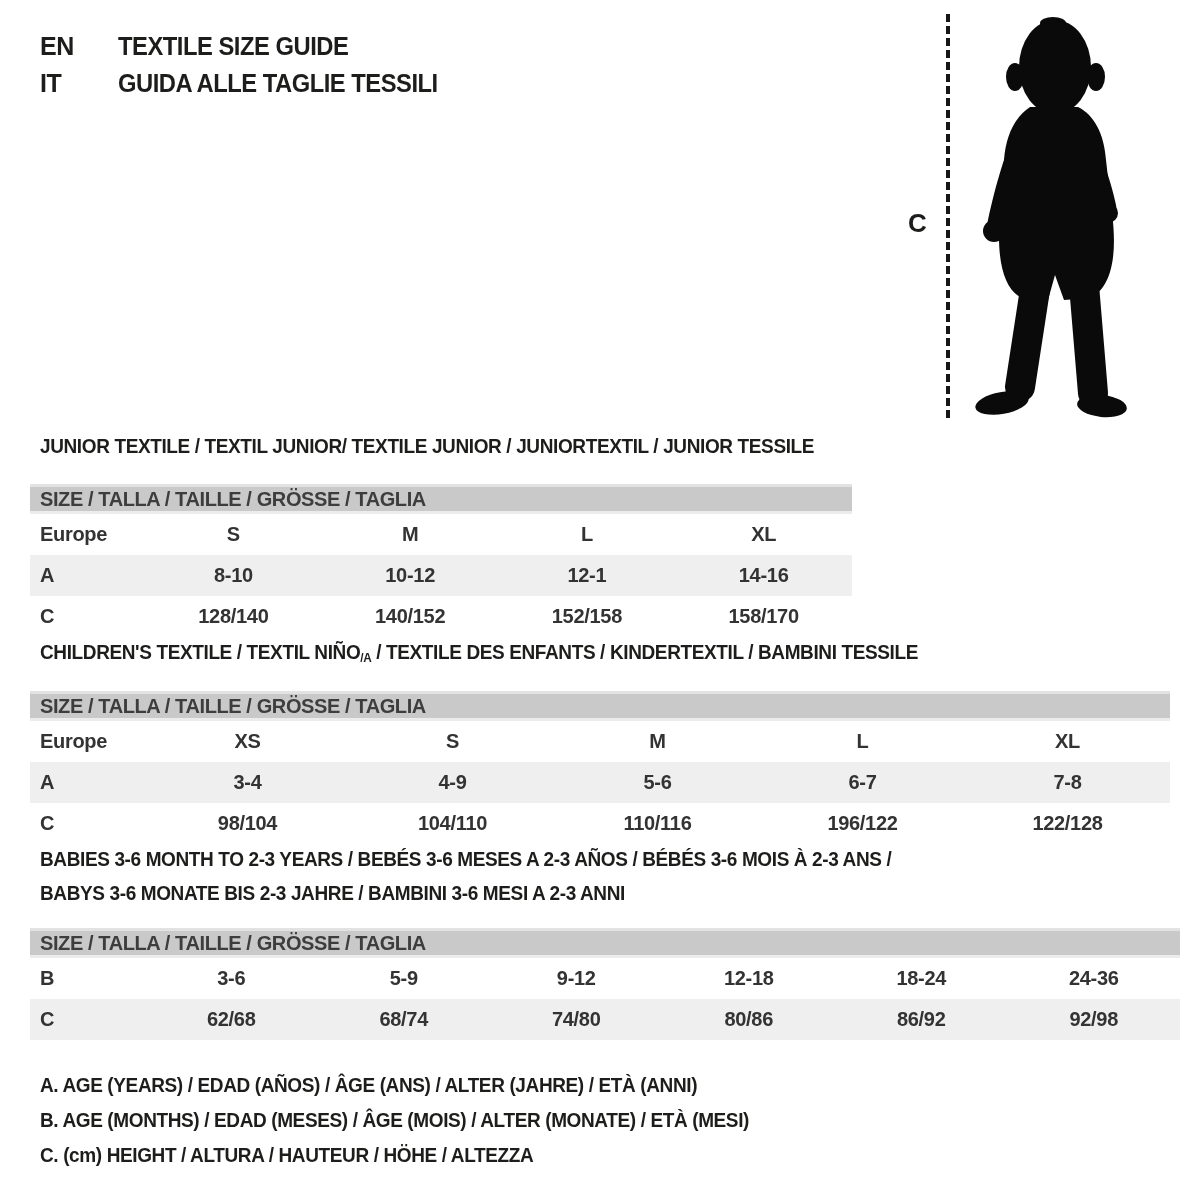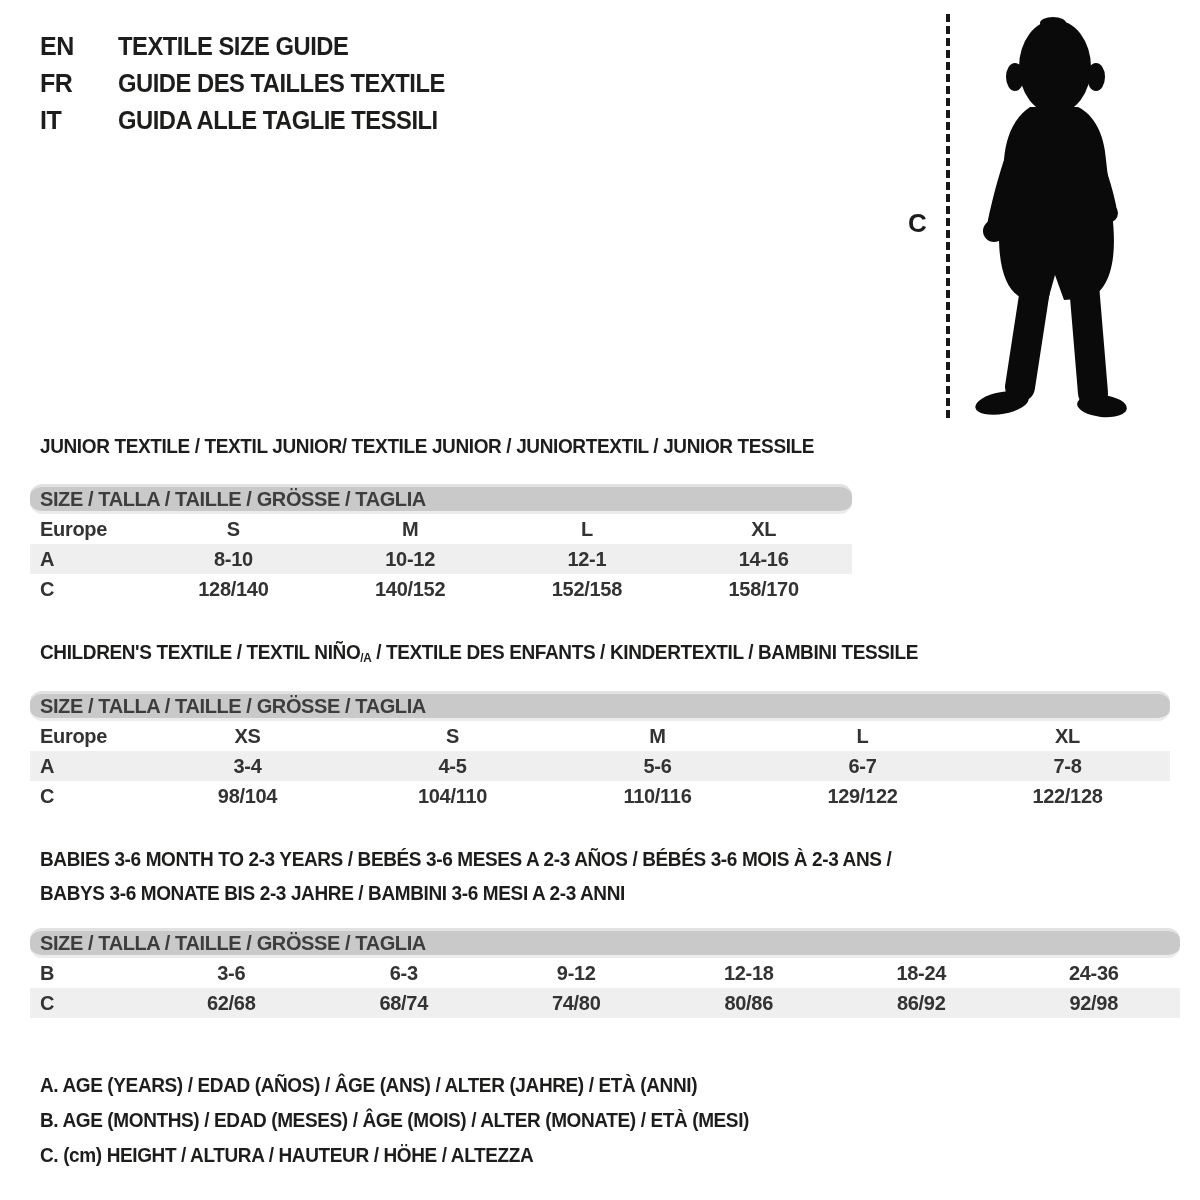--- a/index.html
+++ b/index.html
@@ -31,45 +31,41 @@
     position:absolute;left:40px;font-size:20px;line-height:24px;letter-spacing:-0.4px;
     white-space:nowrap;transform:scaleX(0.95);transform-origin:left center;
   }
   .heading-sub{font-size:0.62em;vertical-align:-0.25em;}
 
   
   .size-table{position:absolute;left:30px;color:var(--table-text);}
   .theader{
     height:30px;background:var(--bar-bg);display:flex;align-items:center;
     padding-left:10px;font-size:20px;letter-spacing:-0.4px;color:#3d3d3d;
-    border-top:3px solid #e2e2e2;border-bottom:3px solid #ececec;white-space:nowrap;border-radius:12px;
+    border-top:3px solid #e2e2e2;border-bottom:3px solid #ececec;white-space:nowrap;
   }
-  .trow{display:flex;align-items:center;height:30px;font-size:20px;letter-spacing:-0.3px;}
+  .trow{display:flex;align-items:center;height:41px;font-size:20px;letter-spacing:-0.3px;}
   .trow.shaded{background:var(--row-shaded);}
   .tlabel{flex:0 0 115px;padding-left:10px;}
   .tcell{flex:1;text-align:center;}
 
   
   .legend{position:absolute;left:40px;top:1068px;}
   .legend-line{font-size:20px;line-height:35px;letter-spacing:-0.4px;white-space:nowrap;
     transform:scaleX(0.95);transform-origin:left center;}
 </style>
 </head>
 <body>
 
 <div class="page">
 
   <div class="lang-block">
     <div class="lang-row">
       <span class="lang-code">EN</span>
       <span class="lang-title">TEXTILE SIZE GUIDE</span>
-    </div>
-    <div class="lang-row">
-      <span class="lang-code">FR</span>
-      <span class="lang-title">GUIDE DES TAILLES TEXTILE</span>
     </div>
     <div class="lang-row">
       <span class="lang-code">IT</span>
       <span class="lang-title">GUIDA ALLE TAGLIE TESSILI</span>
     </div>
   </div>
 
   <div class="height-line"></div>
   <div class="height-label">C</div>
   <svg class="silhouette" viewBox="0 0 180 404" aria-hidden="true">
@@ -134,45 +130,45 @@
           <div class="tlabel">Europe</div>
           <div class="tcell">XS</div>
           <div class="tcell">S</div>
           <div class="tcell">M</div>
           <div class="tcell">L</div>
           <div class="tcell">XL</div>
         </div>
         <div class="trow shaded">
           <div class="tlabel">A</div>
           <div class="tcell">3-4</div>
-          <div class="tcell">4-5</div>
+          <div class="tcell">4-9</div>
           <div class="tcell">5-6</div>
           <div class="tcell">6-7</div>
           <div class="tcell">7-8</div>
         </div>
         <div class="trow">
           <div class="tlabel">C</div>
           <div class="tcell">98/104</div>
           <div class="tcell">104/110</div>
           <div class="tcell">110/116</div>
-          <div class="tcell">129/122</div>
+          <div class="tcell">196/122</div>
           <div class="tcell">122/128</div>
         </div>
       </div>
   </div>
 
   <div class="section-heading" style="top:847px;">BABIES 3-6 MONTH TO 2-3 YEARS / BEBÉS 3-6 MESES A 2-3 AÑOS / BÉBÉS 3-6 MOIS À 2-3 ANS /</div>
   <div class="section-heading" style="top:881px;">BABYS 3-6 MONATE BIS 2-3 JAHRE / BAMBINI 3-6 MESI A 2-3 ANNI</div>
   <div class="size-table" style="top:928px;width:1150px;">
     <div class="theader">SIZE / TALLA / TAILLE / GRÖSSE / TAGLIA</div>
     <div>
         <div class="trow">
           <div class="tlabel">B</div>
           <div class="tcell">3-6</div>
-          <div class="tcell">6-3</div>
+          <div class="tcell">5-9</div>
           <div class="tcell">9-12</div>
           <div class="tcell">12-18</div>
           <div class="tcell">18-24</div>
           <div class="tcell">24-36</div>
         </div>
         <div class="trow shaded">
           <div class="tlabel">C</div>
           <div class="tcell">62/68</div>
           <div class="tcell">68/74</div>
           <div class="tcell">74/80</div>

